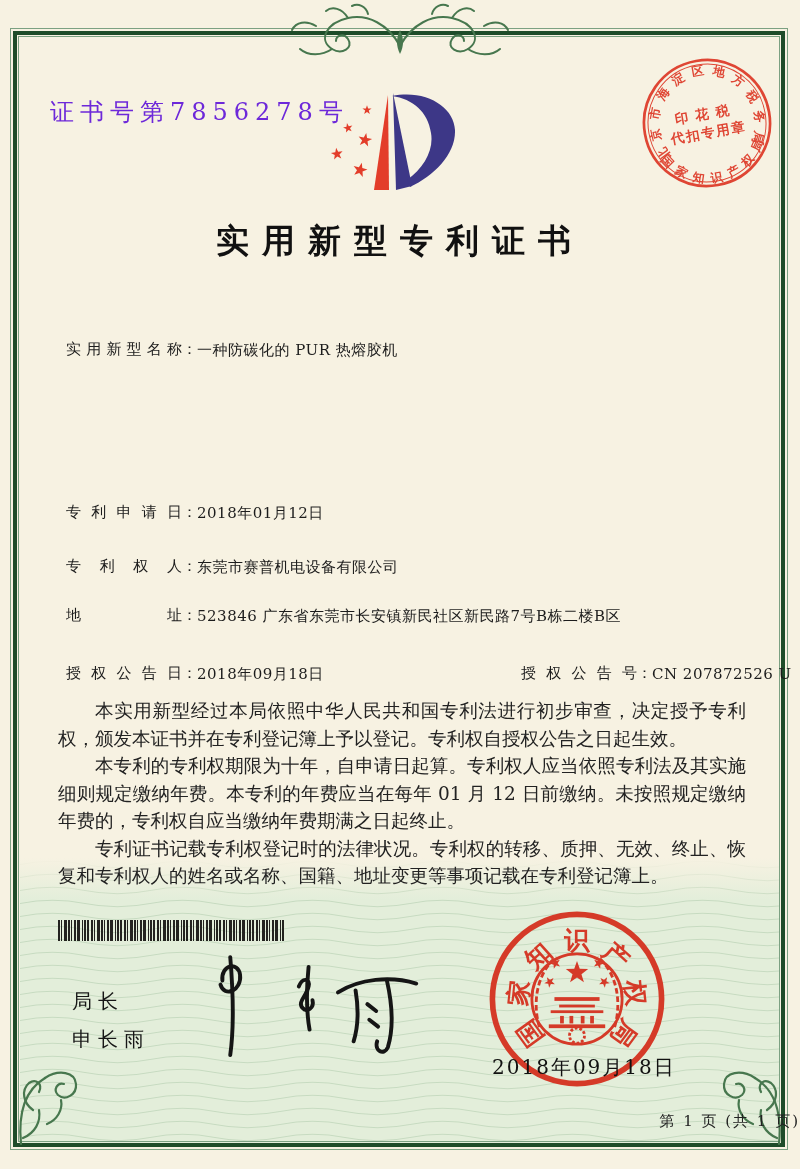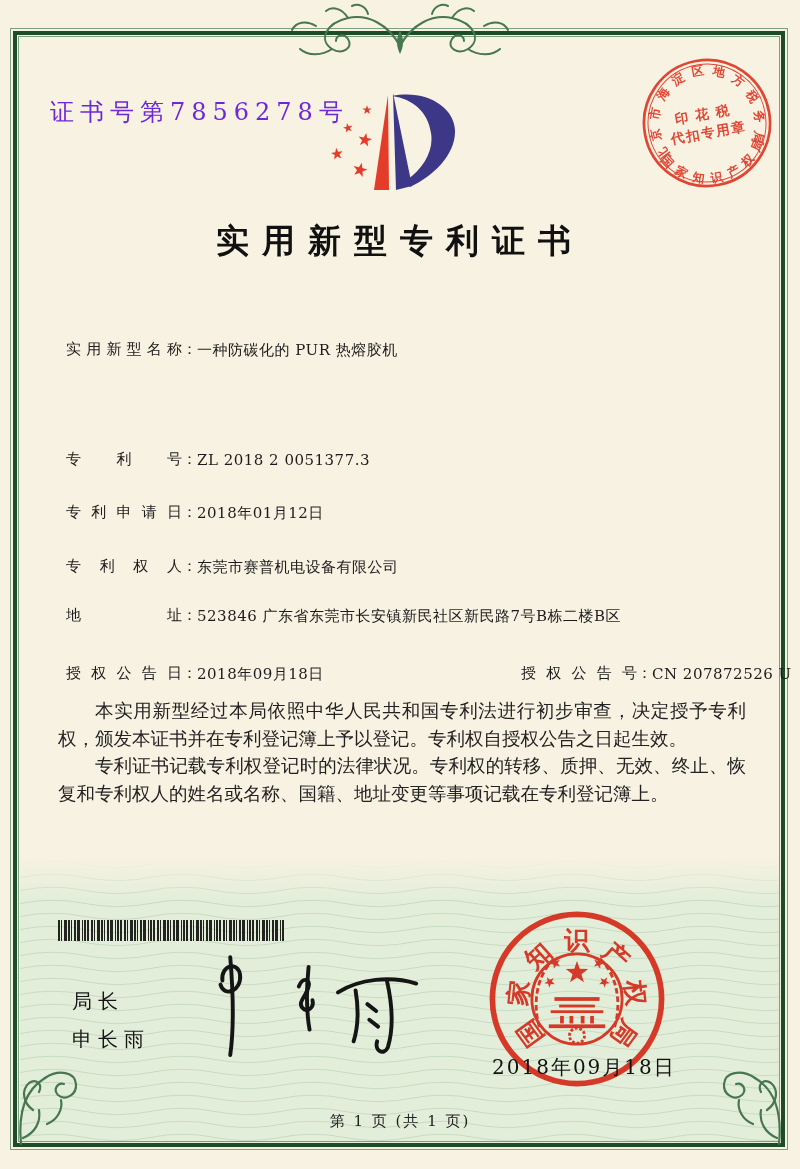--- a/index.html
+++ b/index.html
@@ -18,21 +18,21 @@
   .title{left:0;right:0;top:219px;text-align:center;font-size:33px;font-weight:700;letter-spacing:13px;color:#111;}
   .frow{left:58px;width:690px;font-size:15px;line-height:26px;color:#1c1c1c;margin-left:8px;}
   .flabel{display:inline-block;width:116px;text-align:justify;text-align-last:justify;text-justify:inter-character;vertical-align:top;}
   .fcolon{vertical-align:top;}
   .fvalue{display:inline-block;vertical-align:top;letter-spacing:0.5px;max-width:540px;line-height:29px;}
   .grant-col{position:absolute;left:455px;top:0;white-space:nowrap;}
   .body-text{left:58px;width:688px;top:697px;font-size:18.5px;line-height:27.5px;text-align:justify;color:#222;}
   .body-text p{margin:0;text-indent:2em;}
   .officer{left:72px;font-size:20px;letter-spacing:6px;color:#161616;}
   .seal-date{left:492px;top:1054px;font-size:20px;letter-spacing:2px;color:#111;z-index:7;}
-  .footer{left:0;right:0;top:1112px;text-align:center;font-size:15px;letter-spacing:2px;color:#222;z-index:6;}
+  .footer{left:0;right:0;top:1112px;text-align:right;font-size:15px;letter-spacing:2px;color:#222;z-index:6;}
   .z2{z-index:2;} .z3{z-index:3;} .z4{z-index:4;} .z5{z-index:5;}
   svg text{font-family:"DejaVu Serif","Liberation Serif",serif;}
 </style>
 </head>
 <body>
 
 <div class="page">
 
   <svg class="abs" style="left:20px;top:858px;z-index:1;" width="760" height="288" viewBox="0 0 760 288">
     <defs>
@@ -144,41 +144,39 @@
     <path d="M66,3 L67,98 L52,98 Z" fill="#e33d2a"></path>
     <path d="M71,1 L90,94 L74,98 Z" fill="#3d3787"></path>
     <path d="M70,4 C104,-3 132,15 133,38 C134,62 112,84 88,95 L85,88 C102,76 112,58 109,41 C106,20 91,7 70,4 Z" fill="#3d3787"></path>
   </svg>
 
   <div class="abs title z3">实用新型专利证书</div>
 
   <div class="abs frow z3" style="top:336px;">
     <span class="flabel">实用新型名称</span><span class="fcolon">：</span><span class="fvalue">一种防碳化的 PUR 热熔胶机</span>
   </div>
-  <div class="abs frow z3" style="top:446px;">
-    <span class="flabel">专利号</span><span class="fcolon">：</span><span class="fvalue">ZL 2018 2 0051377.3</span>
-  </div>
   <div class="abs frow z3" style="top:499px;">
     <span class="flabel">专利申请日</span><span class="fcolon">：</span><span class="fvalue">2018年01月12日</span>
   </div>
   <div class="abs frow z3" style="top:553px;">
     <span class="flabel">专利权人</span><span class="fcolon">：</span><span class="fvalue">东莞市赛普机电设备有限公司</span>
   </div>
   <div class="abs frow z3" style="top:602px;">
     <span class="flabel">地址</span><span class="fcolon">：</span><span class="fvalue" style="width:535px;">523846 广东省东莞市长安镇新民社区新民路7号B栋二楼B区</span>
   </div>
   <div class="abs frow z3" style="top:660px;">
     <span class="flabel">授权公告日</span><span class="fcolon">：</span><span class="fvalue">2018年09月18日</span>
     <span class="grant-col">
       <span class="flabel">授权公告号</span><span class="fcolon">：</span><span class="fvalue">CN 207872526 U</span>
     </span>
   </div>
 
   <div class="abs body-text z3">
     <p>本实用新型经过本局依照中华人民共和国专利法进行初步审查，决定授予专利权，颁发本证书并在专利登记簿上予以登记。专利权自授权公告之日起生效。</p>
+    <p>本专利的专利权期限为十年，自申请日起算。专利权人应当依照专利法及其实施细则规定缴纳年费。本专利的年费应当在每年 01 月 12 日前缴纳。未按照规定缴纳年费的，专利权自应当缴纳年费期满之日起终止。</p>
     <p>专利证书记载专利权登记时的法律状况。专利权的转移、质押、无效、终止、恢复和专利权人的姓名或名称、国籍、地址变更等事项记载在专利登记簿上。</p>
   </div>
 
   <svg class="abs z3" style="left:58px;top:920px;" width="230" height="21" viewBox="0 0 230 21">
     <g id="barcode-bars" fill="#23231f">
         <rect x="0" y="0" width="2" height="21"></rect>
         <rect x="3" y="0" width="1" height="21"></rect>
         <rect x="6" y="0" width="3" height="21"></rect>
         <rect x="10" y="0" width="2" height="21"></rect>
         <rect x="13" y="0" width="1" height="21"></rect>

